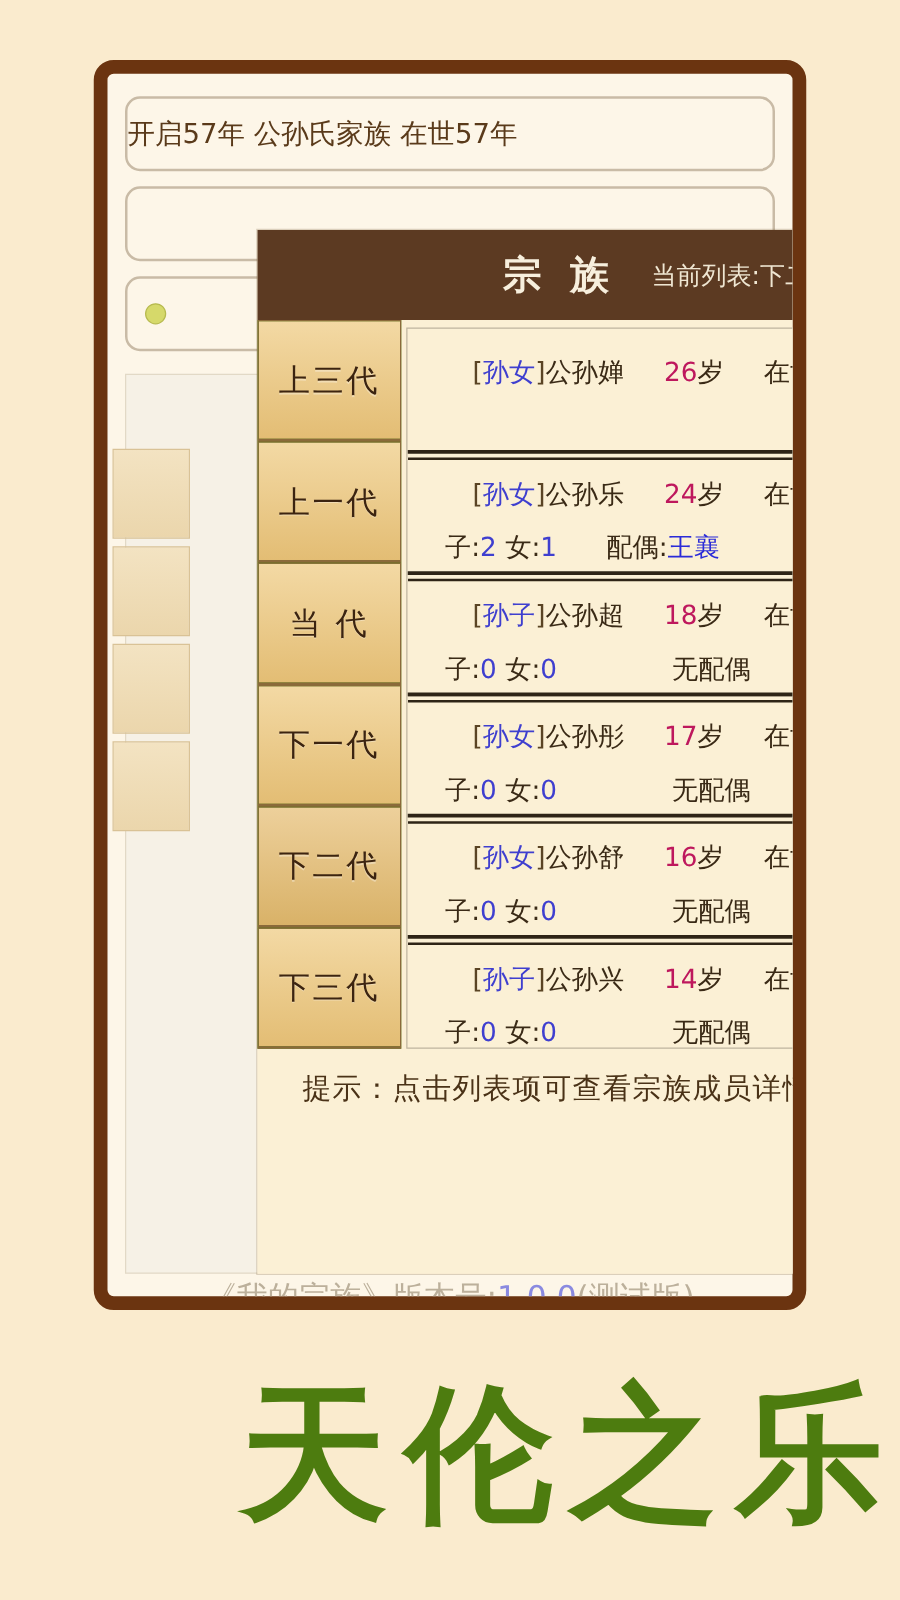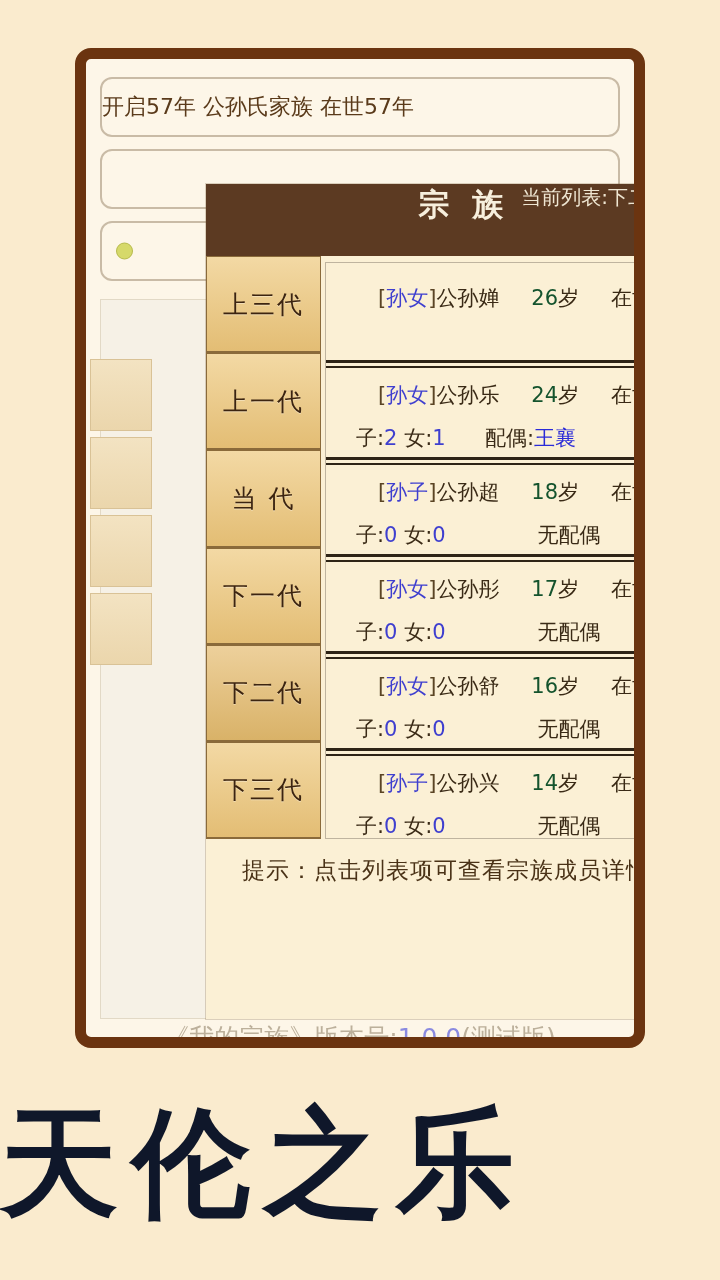--- a/index.html
+++ b/index.html
@@ -70,22 +70,22 @@
     left:120px; top:125px;
     width:480px; height:835px;
     background:#FBF0D5;
     box-shadow:0 0 0 1px rgba(120,90,50,.25);
     display:flex; flex-direction:column;
     z-index:5;
   }
   #modal-titlebar{
     height:72px; flex:0 0 72px;
     background:#5C3A22;
-    display:flex; align-items:flex-start; justify-content:flex-end;
-    padding-right:18px; gap:12px;
+    display:flex; align-items:center; justify-content:flex-end;
+    padding-right:18px; gap:28px;
   }
   #modal-title{
     color:#F7EFDD; font-size:31px; letter-spacing:6px;
     font-family:"DejaVu Serif","Liberation Serif",serif;
     font-weight:bold;
   }
   #modal-subtitle{ color:#EFE6D2; font-size:20px; }
 
   #modal-body{
     flex:1 1 auto;
@@ -144,21 +144,21 @@
     display:flex; align-items:center;
     height:43px;
     font-size:21px;
     color:#3A2A16;
   }
   .row-line.top{ padding-left:36px; gap:0; }
   .row-line.bottom{ padding-left:14px; }
   .m-relation{ color:#3F3FCF; }
   .m-bracket{ color:#5A4424; }
   .m-name{ color:#3A2A16; }
-  .m-age{ color:#14532d; margin-left:auto; }
+  .m-age{ color:#be185d; margin-left:auto; }
   .m-age-unit{ color:#3A2A16; }
   .m-status{ color:#3A2A16; width:74px; text-align:right; }
   .m-children{ color:#3A2A16; }
   .m-children .num{ color:#3F3FCF; }
   .m-spouse{ margin-left:auto; color:#3A2A16; width:168px; }
   .m-spouse .sp-name{ color:#2B2BD8; }
   .m-spouse.none{ text-align:center; }
 
   
   #modal-footer{
@@ -189,24 +189,24 @@
     font-size:25px;
     color:#BCB09B;
     z-index:6;
   }
   #version-line .vnum{ color:#8A8AE0; }
 
   
   #game-logo{
     position:absolute;
     left:0; right:0; top:1085px;
-    text-align:left;
+    text-align:right;
     font-size:118px;
     letter-spacing:14px;
-    color:#0f172a;
+    color:#4d7c0f;
     font-family:Liberation Sans, sans-serif;
     font-weight:bold;
   }
 </style>
 </head>
 <body>
 
 <div id="app-frame">
 
   <div id="bg-layer">

